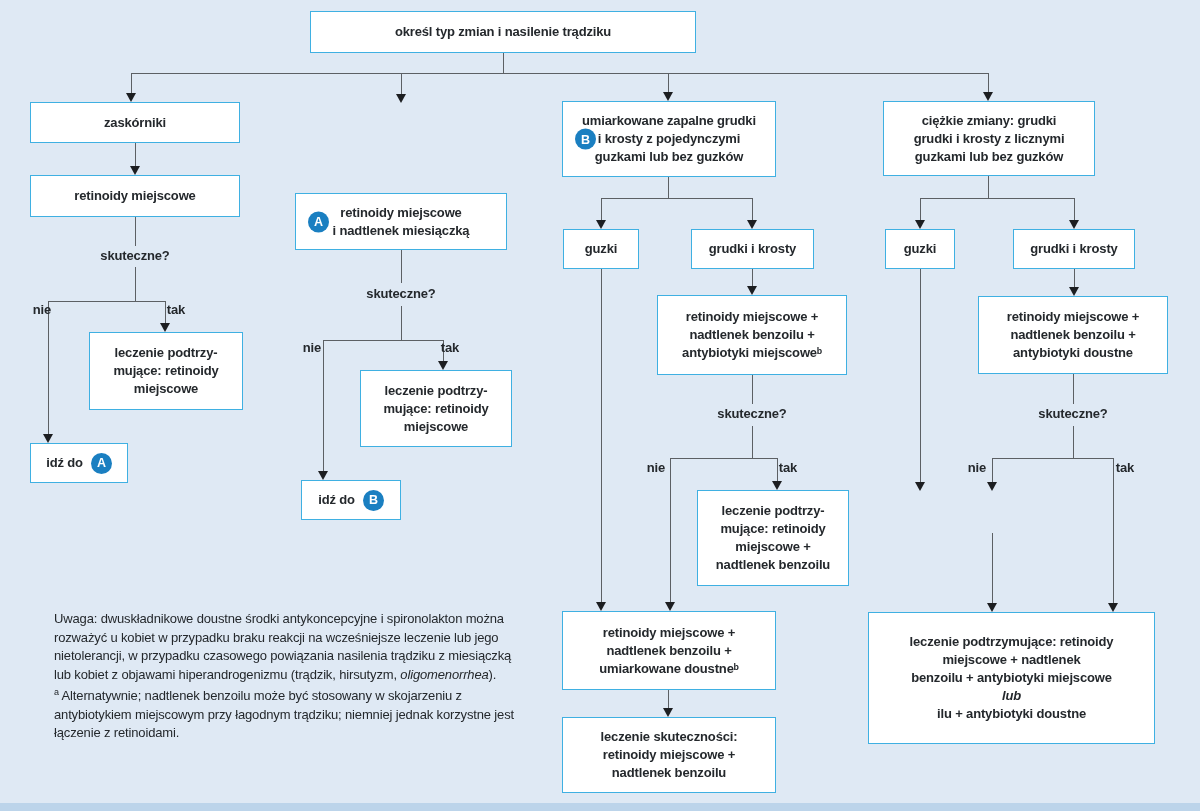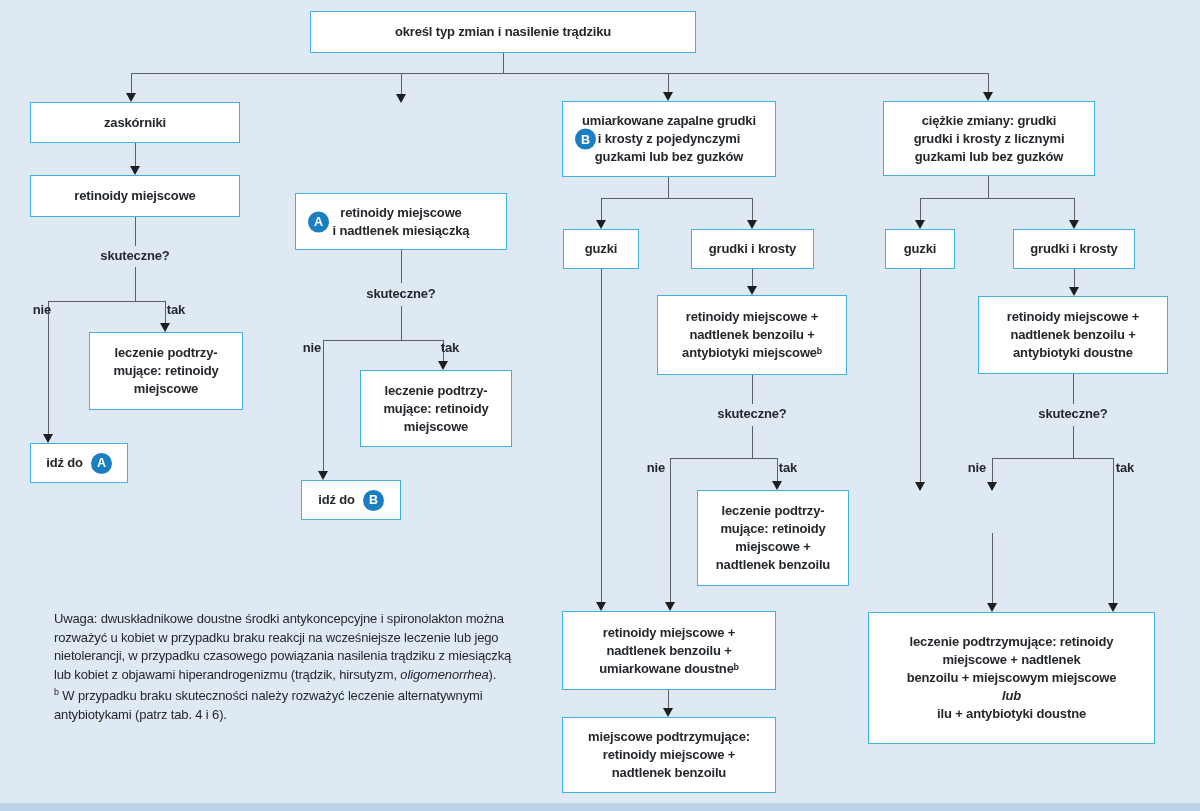--- a/index.html
+++ b/index.html
@@ -56,21 +56,21 @@
   .seg-italic{font-style:italic;}
   .seg-sup{vertical-align:super;font-size:9px;line-height:0;}
   .bottom-strip{position:absolute;left:0;top:803px;width:1200px;height:8px;background:var(--strip);}
 </style>
 </head>
 <body>
 
 <div id="stage">
   <div class="notes" id="notes">
       <p><span class="">Uwaga: dwuskładnikowe doustne środki antykoncepcyjne i spironolakton można rozważyć u kobiet w przypadku braku reakcji na wcześniejsze leczenie lub jego nietolerancji, w przypadku czasowego powiązania nasilenia trądziku z miesiączką lub kobiet z objawami hiperandrogenizmu (trądzik, hirsutyzm, </span><span class="seg-italic ">oligomenorrhea</span><span class="">).</span></p>
-      <p><span class="seg-sup">b</span><span class=""> W przypadku braku skuteczności należy rozważyć leczenie alternatywnymi antybiotykami (patrz tab. 4 i 6).</span></p>
+      <p><span class="seg-sup">a</span><span class=""> Alternatywnie; nadtlenek benzoilu może być stosowany w skojarzeniu z antybiotykiem miejscowym przy łagodnym trądziku; niemniej jednak korzystne jest łączenie z retinoidami.</span></p>
     </div>
   <div class="bottom-strip"></div>
 <div class="edge edge-v" style="left: 503px; top: 53px; height: 20px;"></div>
     <div class="edge edge-h" style="left: 131px; top: 73px; width: 858px;"></div>
     <div class="edge edge-v" style="left: 131px; top: 73px; height: 21px;"></div>
     <div class="edge edge-v" style="left: 401px; top: 73px; height: 22px;"></div>
     <div class="edge edge-v" style="left: 668px; top: 73px; height: 20px;"></div>
     <div class="edge edge-v" style="left: 988px; top: 73px; height: 20px;"></div>
     <div class="edge edge-v" style="left: 135px; top: 143px; height: 24px;"></div>
     <div class="edge edge-v" style="left: 135px; top: 217px; height: 29px;"></div>
@@ -213,21 +213,21 @@
     </div>
     <div class="node" style="left: 562px; top: 611px; width: 214px; height: 79px;">
       <div class="node-text">
         <div class="line">retinoidy miejscowe +</div>
         <div class="line">nadtlenek benzoilu +</div>
         <div class="line">umiarkowane doustneᵇ</div>
       </div>
     </div>
     <div class="node" style="left: 562px; top: 717px; width: 214px; height: 76px;">
       <div class="node-text">
-        <div class="line">miejscowe podtrzymujące:</div>
+        <div class="line">leczenie skuteczności:</div>
         <div class="line">retinoidy miejscowe +</div>
         <div class="line">nadtlenek benzoilu</div>
       </div>
     </div>
     <div class="node" style="left: 883px; top: 101px; width: 212px; height: 75px;">
       <div class="node-text">
         <div class="line">ciężkie zmiany: grudki</div>
         <div class="line">grudki i krosty z licznymi</div>
         <div class="line">guzkami lub bez guzków</div>
       </div>
@@ -246,21 +246,21 @@
       <div class="node-text">
         <div class="line">retinoidy miejscowe +</div>
         <div class="line">nadtlenek benzoilu +</div>
         <div class="line">antybiotyki doustne</div>
       </div>
     </div>
     <div class="node" style="left: 868px; top: 612px; width: 287px; height: 132px;">
       <div class="node-text">
         <div class="line">leczenie podtrzymujące: retinoidy</div>
         <div class="line">miejscowe + nadtlenek</div>
-        <div class="line">benzoilu + miejscowym miejscowe</div>
+        <div class="line">benzoilu + antybiotyki miejscowe</div>
         <div class="line italic">lub</div>
         <div class="line">ilu + antybiotyki doustne</div>
       </div>
     </div>
     <span class="flow-label" style="left: 135px; top: 248px;">skuteczne?</span>
     <span class="flow-label" style="left: 42px; top: 302px;">nie</span>
     <span class="flow-label" style="left: 176px; top: 302px;">tak</span>
     <span class="flow-label" style="left: 401px; top: 286px;">skuteczne?</span>
     <span class="flow-label" style="left: 312px; top: 340px;">nie</span>
     <span class="flow-label" style="left: 450px; top: 340px;">tak</span>

